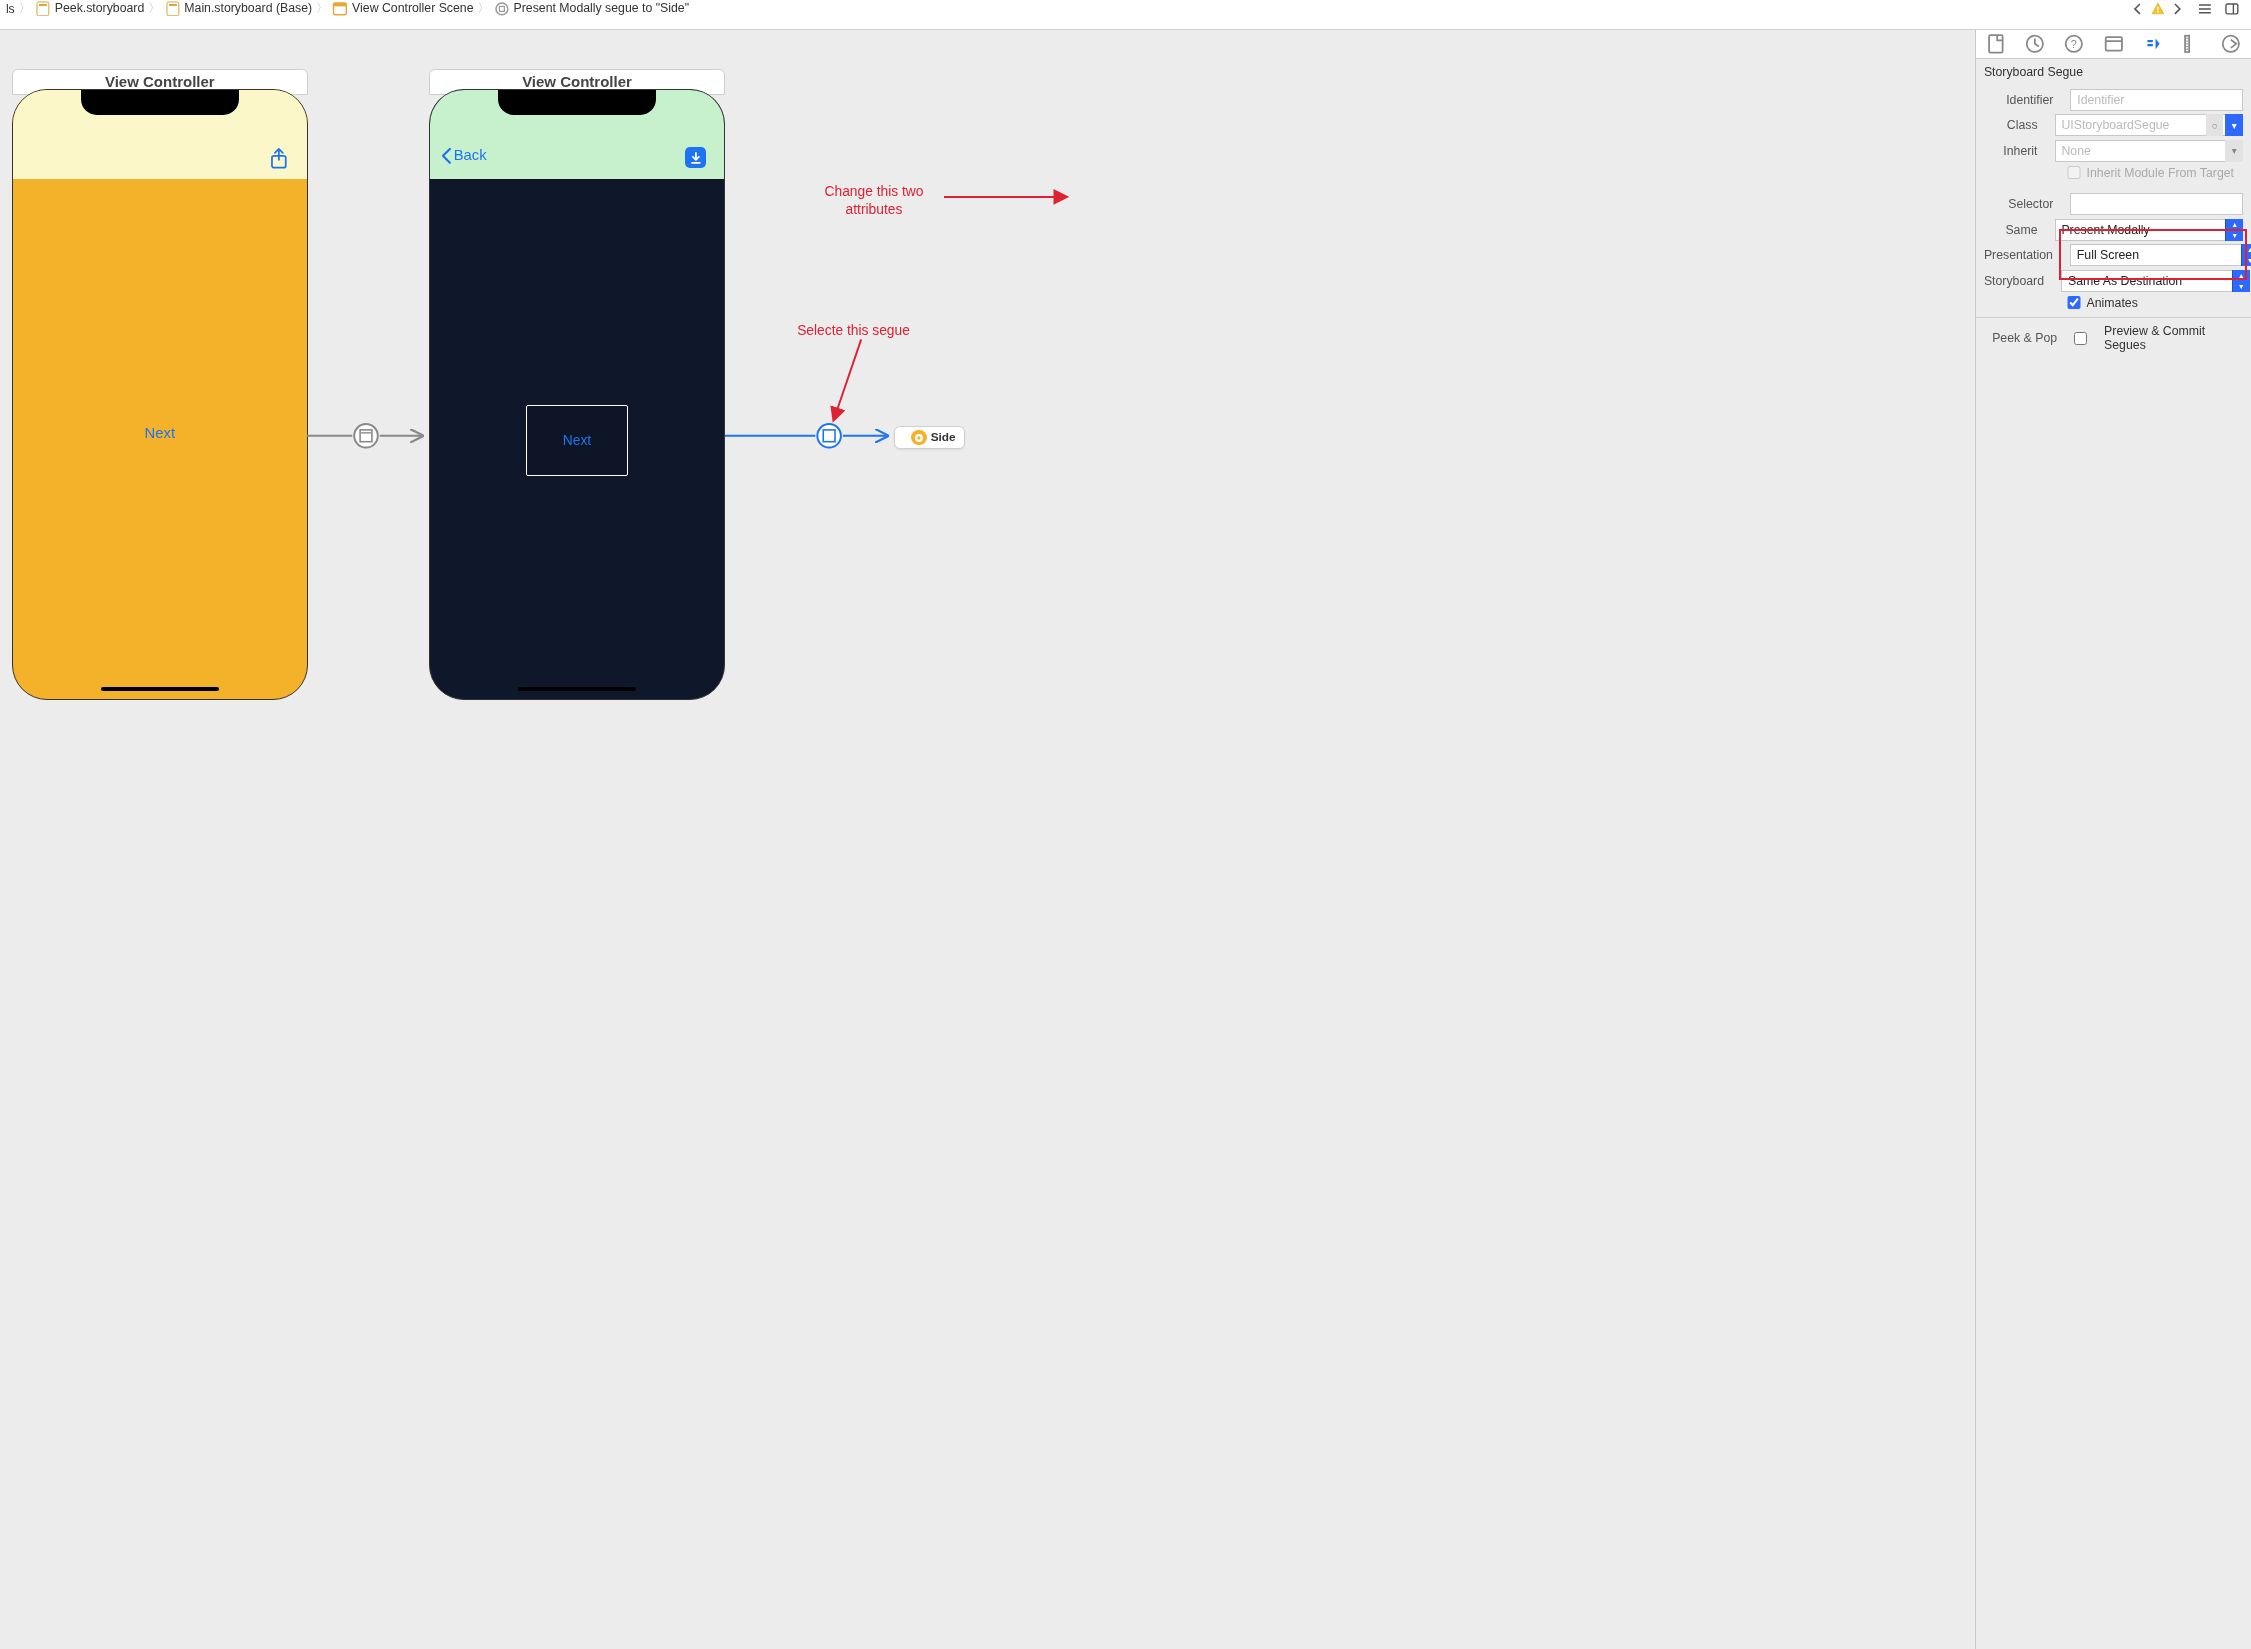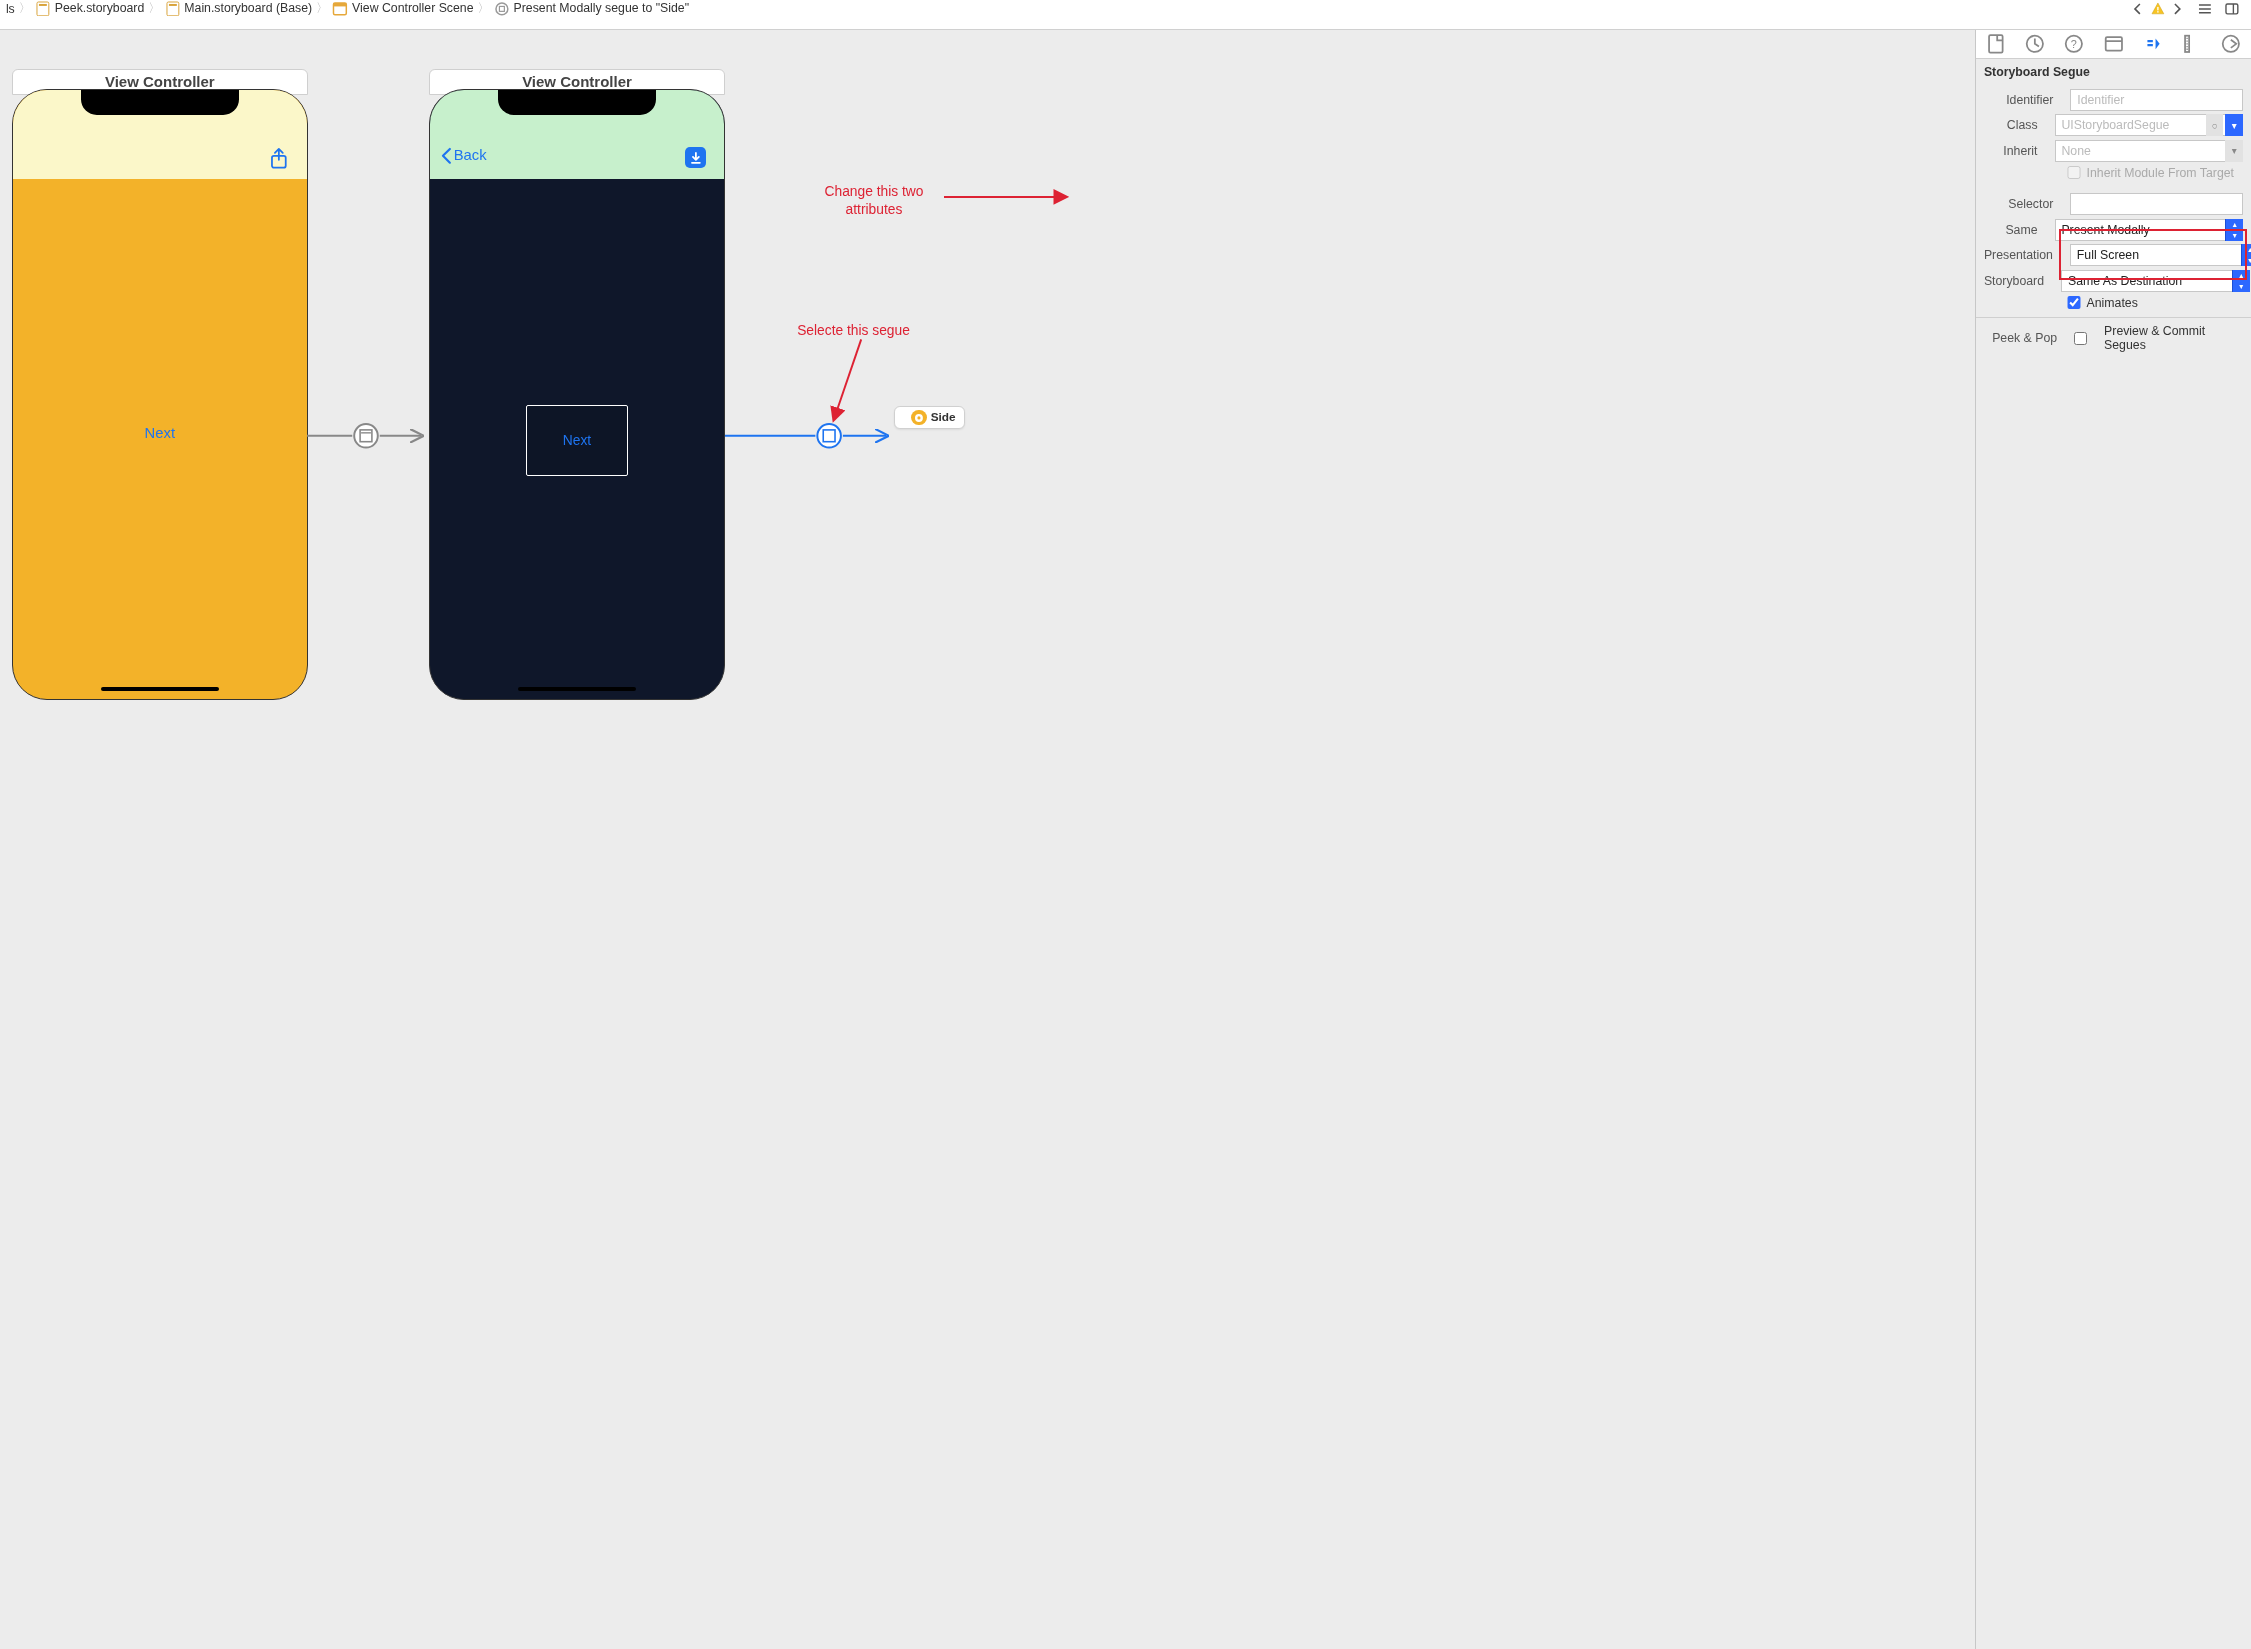--- a/index.html
+++ b/index.html
@@ -93,21 +93,21 @@
     width: 276px; background:#ececec; border-left:1px solid #c7c7c7;
     display:flex; flex-direction:column; font-size:12.3px;
   }
   .insp-tabs {
     display:flex; justify-content:space-around; align-items:center;
     height:29.6px; background:#fff; border-bottom:1px solid #cfcfcf;
   }
   .insp-tab { width:21.7px; height:21.7px; display:flex; align-items:center; justify-content:center; color:#888; }
   .insp-tab.active { color:#1e74f0; }
   .insp-title {
-    font-weight:700; padding:5.9px 7.9px 3.9px; background:#ececec;
+    font-weight:400; padding:5.9px 7.9px 3.9px; background:#ececec;
   }
   .insp-body { padding: 2px 7.9px 9.9px; }
   .field-row { display:flex; align-items:center; margin:3.9px 0; gap:17px; }
   .field-label { width:77px; text-align:right; color:#555; }
   .field-input {
     flex:1; height:21.7px; border:1px solid #c7c7c7; background:#fff;
     padding:0 5.9px; font-size:12.3px; color:#222;
   }
   .field-input::placeholder { color:#bbb; }
   .field-input[disabled] { color:#bbb; background:#fff; }
@@ -285,21 +285,21 @@
                 <path d="M0 0 L10 5 L0 10" fill="none" stroke="#1e74f0" stroke-width="1.6"></path>
               </marker>
             </defs>
           <line x1="0" y1="12" x2="92" y2="12" stroke="#1e74f0" stroke-width="2"></line>
           <circle cx="106" cy="12" r="12" fill="#fff" stroke="#1e74f0" stroke-width="2"></circle>
           <rect x="100" y="6" width="12" height="12" fill="none" stroke="#1e74f0" stroke-width="1.6"></rect>
           <line x1="120" y1="12" x2="164" y2="12" stroke="#1e74f0" stroke-width="2" marker-end="url(#ah-blue)"></line>
         </svg>
       </div>
 
-      <div class="side-ref" style="left:894px; top:376px;padding-left:16px;">
+      <div class="side-ref" style="left:894px; top:396px;padding-left:16px;">
         <span class="sr-icon">
           <svg width="9.9" height="9.9" viewBox="0 0 10 10">
               <circle cx="5" cy="5" r="4" fill="#fff"></circle>
               <circle cx="5" cy="5" r="1.6" fill="#f3b229"></circle>
             </svg>
         </span>
         <span>Side</span>
       </div>
 
       <div class="annot" style="left:800px; top:153px; width:148px;">

